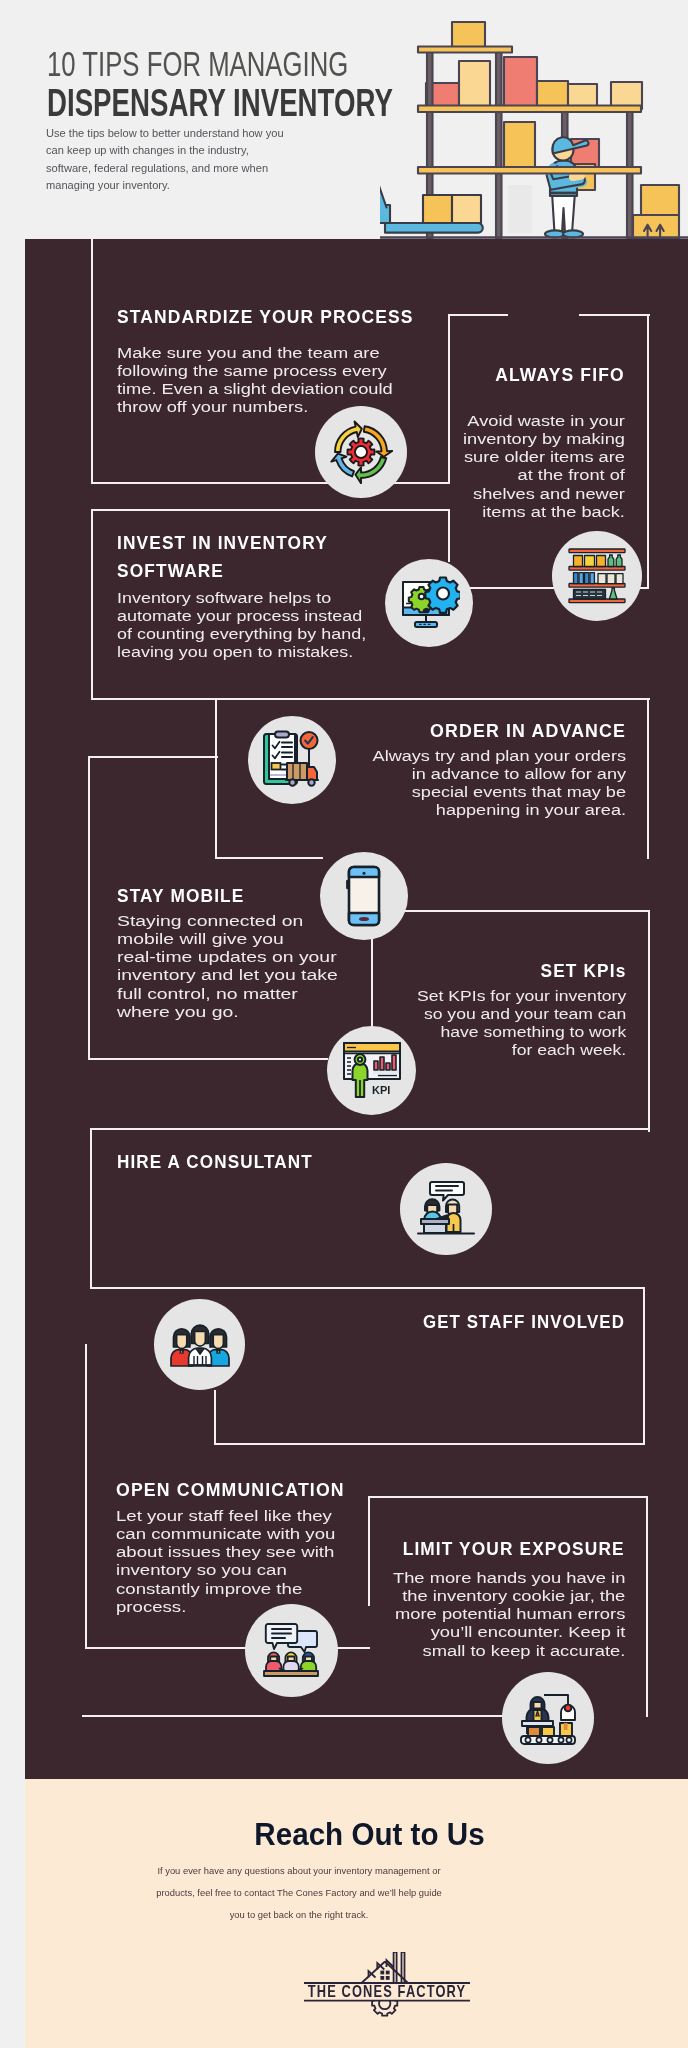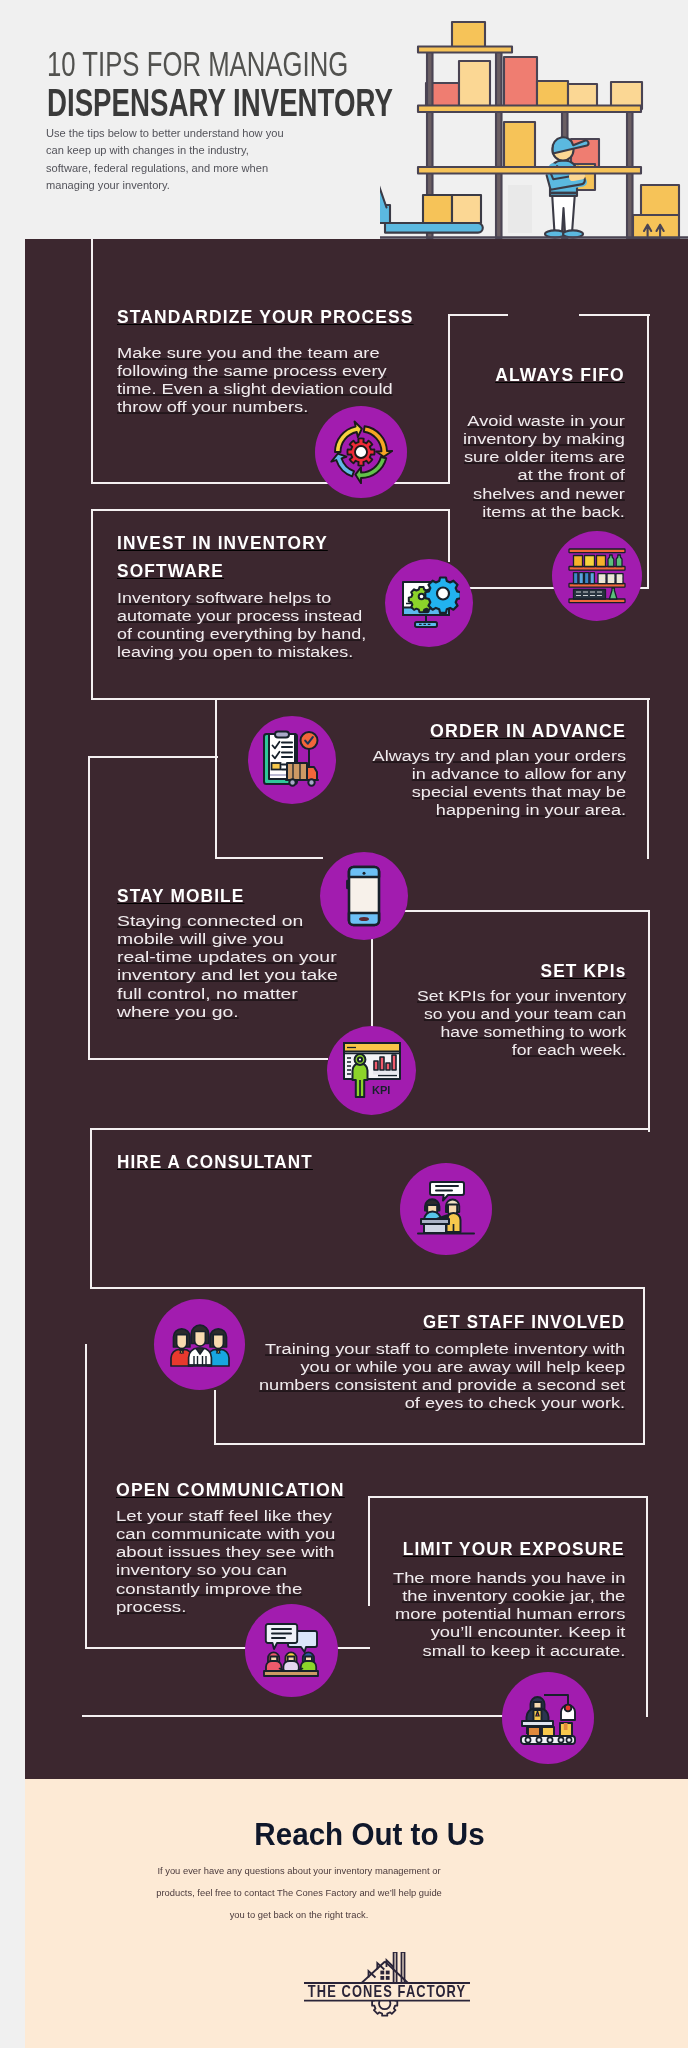--- a/index.html
+++ b/index.html
@@ -17,31 +17,31 @@
      transform:scaleX(0.728);transform-origin:left top;}
   .hdr-sub{position:absolute;left:21px;top:126px;font-family:"Liberation Sans",sans-serif;
      font-size:12px;line-height:17.4px;color:#53535a;white-space:nowrap;}
   .hdr-sub div{transform:scale(0.925,0.84);transform-origin:left center;height:17.4px;}
   .hdr-art{position:absolute;left:355px;top:0px;width:333px;height:239px;}
 
   
   .body-sec{position:absolute;left:0;top:239px;width:688px;height:1540px;background:#3c272f;overflow:hidden;}
   .ln{position:absolute;background:#f4f0f1;}
 
-  .tip{position:absolute;white-space:nowrap;text-decoration:underline;}
+  .tip{position:absolute;white-space:nowrap;}
   .tip.r{text-align:right;}
   .hl{font-family:"Liberation Sans",sans-serif;font-weight:700;color:#ffffff;
      font-size:18.2px;letter-spacing:1.2px;line-height:27.5px;height:27.5px;
      transform:scaleX(var(--hsx,0.95));transform-origin:left center;}
   .tip.r .hl{transform-origin:right center;}
   .bl{font-family:"Liberation Sans",sans-serif;font-weight:400;color:#f0ecee;
      font-size:18.1px;line-height:18.2px;height:18.2px;letter-spacing:0px;
      transform:scale(var(--bsx,1),0.80);transform-origin:left center;}
   .tip.r .bl{transform-origin:right center;}
-  .circ{position:absolute;border-radius:50%;background:#a21caf;display:flex;align-items:center;justify-content:center;}
+  .circ{position:absolute;border-radius:50%;background:#e5e5e5;display:flex;align-items:center;justify-content:center;}
   .circ svg{display:block;}
 
   
   .foot{position:absolute;left:0;top:0;width:688px;height:2048px;background:transparent;overflow:hidden;pointer-events:none;}
   .foot-bg{position:absolute;left:0;top:1779px;width:688px;height:269px;background:#fdead5;}
   .foot-h{position:absolute;left:0;top:1818px;width:688px;text-align:center;
      font-family:"Liberation Sans",sans-serif;font-weight:700;font-size:32px;color:#0f172a;
      letter-spacing:0px;line-height:32px;}
   .foot-h span{display:inline-block;transform:scaleX(0.925);transform-origin:center center;}
   .foot-p{position:absolute;left:0;top:1860px;width:548px;text-align:center;
@@ -228,26 +228,20 @@
         <div class="bl">so you and your team can</div>
         <div class="bl">have something to work</div>
         <div class="bl">for each week.</div>
       </div>
     <div class="tip hd" style="left:92px;top:910.3px;--hsx:0.9403;">
         <div class="hl">HIRE A CONSULTANT</div>
       </div>
     <div class="tip r hd" style="right:88px;top:1070.3px;--hsx:0.9266;">
         <div class="hl">GET STAFF INVOLVED</div>
       </div>
-    <div class="tip r bd" style="right:88px;top:1100.8px;--bsx:1.0056;">
-        <div class="bl">Training your staff to complete inventory with</div>
-        <div class="bl">you or while you are away will help keep</div>
-        <div class="bl">numbers consistent and provide a second set</div>
-        <div class="bl">of eyes to check your work.</div>
-      </div>
     <div class="tip hd" style="left:91px;top:1238.3px;--hsx:0.9716;">
         <div class="hl">OPEN COMMUNICATION</div>
       </div>
     <div class="tip bd" style="left:91px;top:1267.8px;--bsx:1.0288;">
         <div class="bl"> Let your staff feel like they</div>
         <div class="bl">can communicate with you</div>
         <div class="bl">about issues they see with</div>
         <div class="bl">inventory so you can</div>
         <div class="bl">constantly improve the</div>
         <div class="bl">process.</div>

